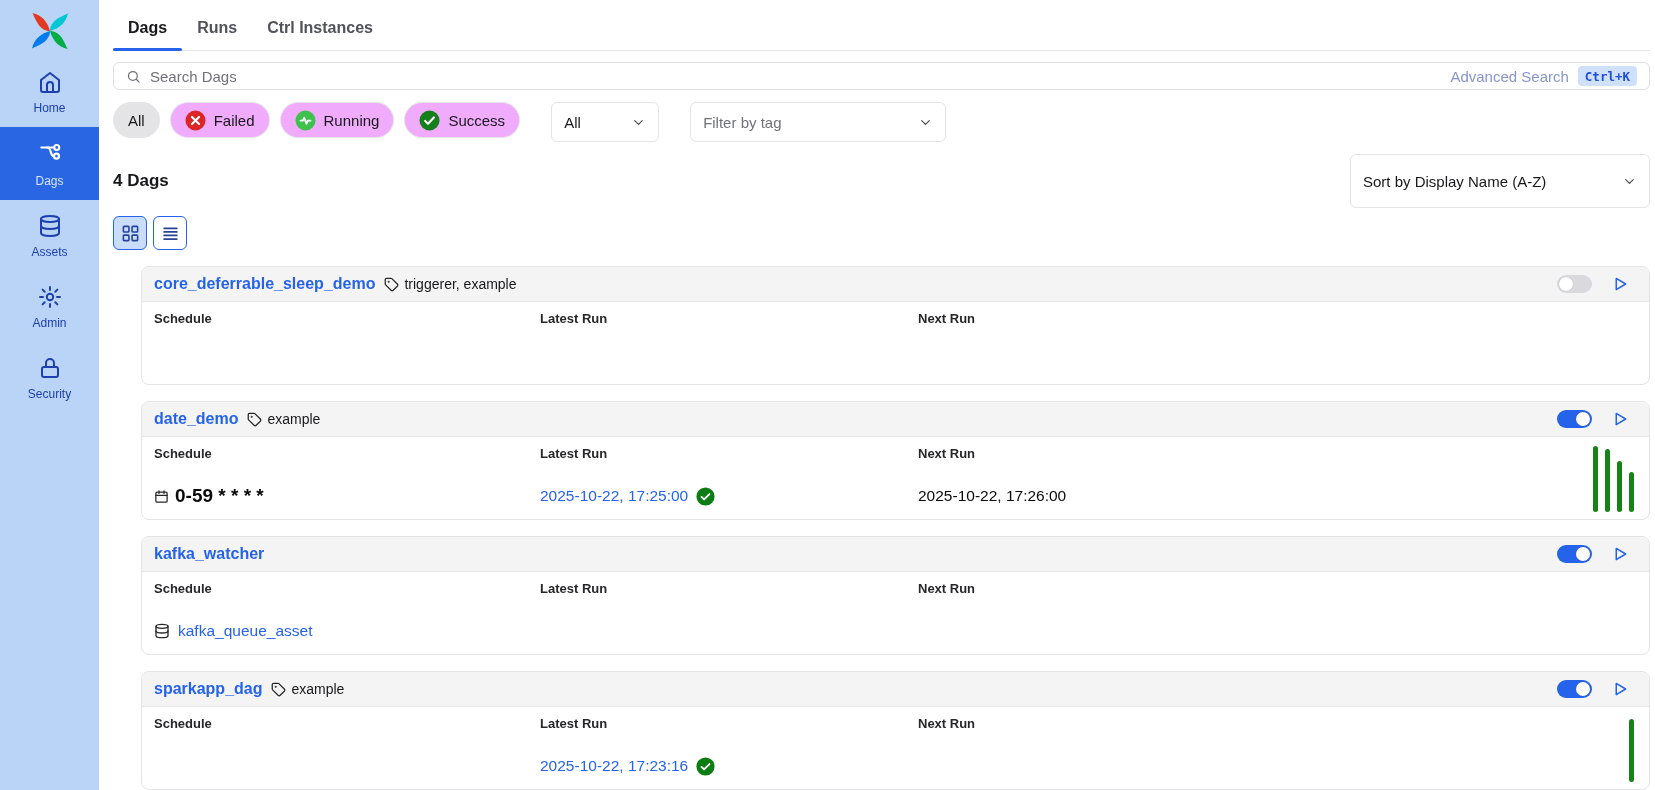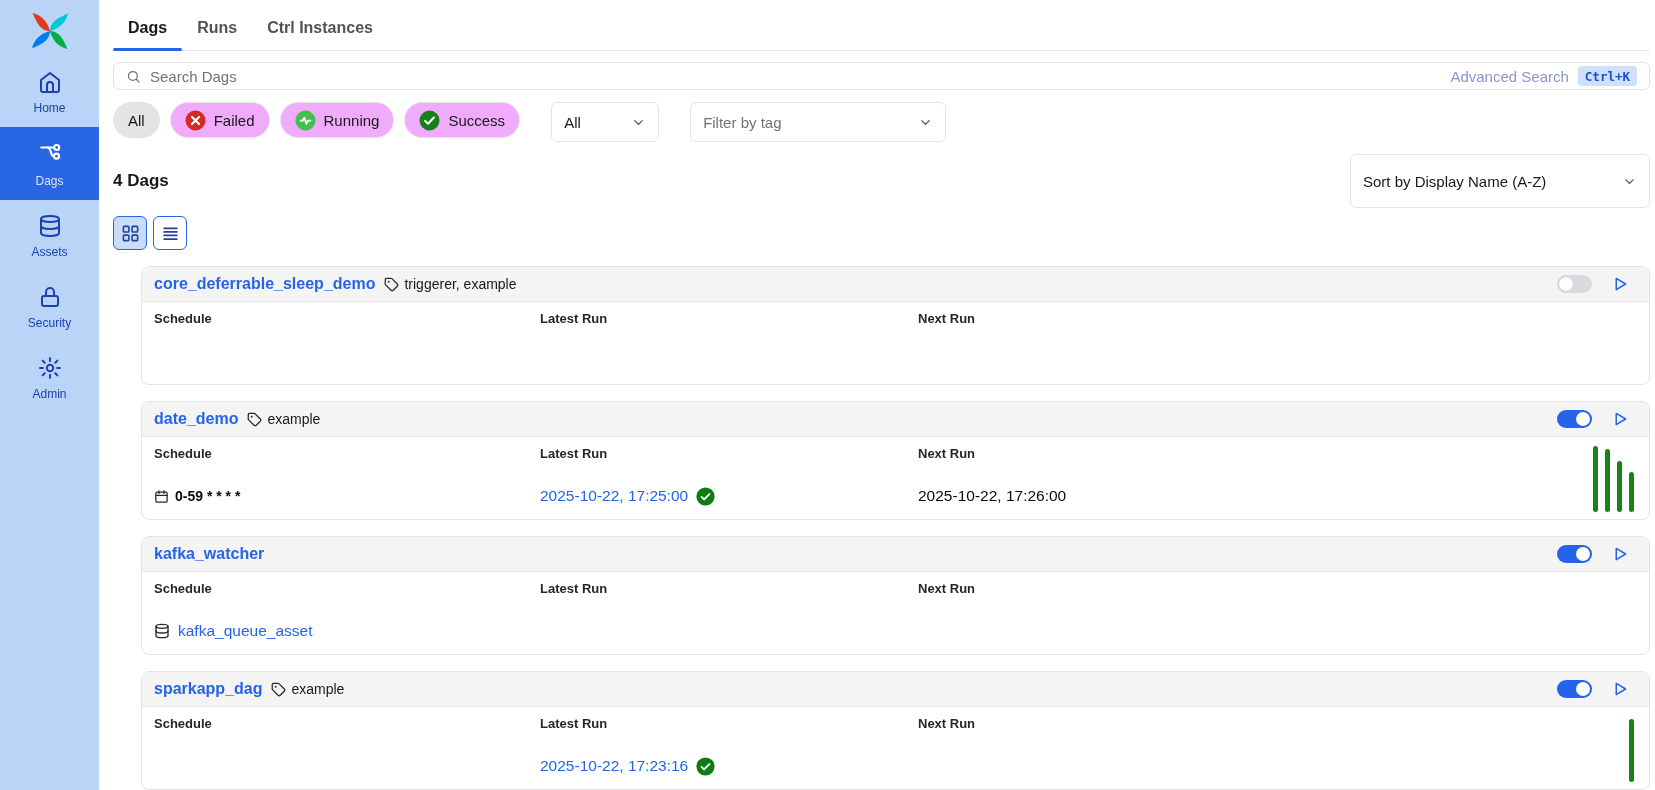--- a/index.html
+++ b/index.html
@@ -70,21 +70,21 @@
   .toggle { width:35px; height:18px; border-radius:9px; position:relative; cursor:pointer; }
   .toggle .knob { width:14px; height:14px; border-radius:50%; background:#fff; position:absolute; top:2px;
     box-shadow:0 0 1px rgba(0,0,0,.25); }
   .toggle.on { background:#2563eb; } .toggle.on .knob { right:2px; }
   .toggle.off { background:#d9d9de; } .toggle.off .knob { left:2px; }
   .play { display:flex; cursor:pointer; } .play svg { width:18px; height:18px; }
   .card-body { position:relative; height:82px; padding:9px 12px 0; display:grid; grid-template-columns:386px 378px 1fr; }
   .col-label { font-size:13px; font-weight:700; color:#27272a; }
   .col-value { margin-top:25px; font-size:15.5px; color:#0a0a0a; display:flex; align-items:center; gap:8px; height:20px; }
   .col-value .link { color:#2563eb; cursor:pointer; text-decoration:none; }
-  .col-value.cron { font-weight:600; font-size:14px; gap:6px; }
+  .col-value.cron { font-weight:600; font-size:19px; gap:6px; }
   .col-value svg { flex-shrink:0; }
   .badge-check { display:flex; } .badge-check svg { width:19px; height:19px; }
   .bars { position:absolute; right:15px; bottom:7px; display:flex; align-items:flex-end; gap:7px; }
   .bar { width:5px; border-radius:2.5px; background:#178217; }
 </style>
 </head>
 <body>
 
 <div class="sidebar">
   <div class="logo">
@@ -126,35 +126,35 @@
             <path d="M3 12c0 1.66 4 3 9 3s9-1.34 9-3"></path>
           </svg>
         </span>
     <span class="nav-label">Assets</span>
   </div>
 
 
   <div class="nav-item">
     <span class="nav-icon">
           <svg fill="none" stroke="currentColor" stroke-width="2" stroke-linecap="round" stroke-linejoin="round" viewBox="0 0 24 24">
-            <rect x="4" y="11" width="16" height="10" rx="2"></rect>
-            <path d="M8 11V7a4 4 0 0 1 8 0v4"></path>
-          </svg>
-        </span>
-    <span class="nav-label">Security</span>
+            <circle cx="12" cy="12" r="3.2"></circle>
+            <path d="M12 2v3M12 19v3M2 12h3M19 12h3M4.6 4.6l2.1 2.1M17.3 17.3l2.1 2.1M19.4 4.6l-2.1 2.1M6.7 17.3l-2.1 2.1"></path>
+          </svg>
+        </span>
+    <span class="nav-label">Admin</span>
   </div>
 
   <div class="nav-item">
     <span class="nav-icon">
           <svg fill="none" stroke="currentColor" stroke-width="2" stroke-linecap="round" stroke-linejoin="round" viewBox="0 0 24 24">
-            <circle cx="12" cy="12" r="3.2"></circle>
-            <path d="M12 2v3M12 19v3M2 12h3M19 12h3M4.6 4.6l2.1 2.1M17.3 17.3l2.1 2.1M19.4 4.6l-2.1 2.1M6.7 17.3l-2.1 2.1"></path>
-          </svg>
-        </span>
-    <span class="nav-label">Admin</span>
+            <rect x="4" y="11" width="16" height="10" rx="2"></rect>
+            <path d="M8 11V7a4 4 0 0 1 8 0v4"></path>
+          </svg>
+        </span>
+    <span class="nav-label">Security</span>
   </div>
 </div>
 </div>
 
 <div class="main">
 
   <div class="tabs" id="tab-list">
   <div class="tab active"><span class="tab-label">Dags</span></div>
 
   <div class="tab"><span class="tab-label">Runs</span></div>

